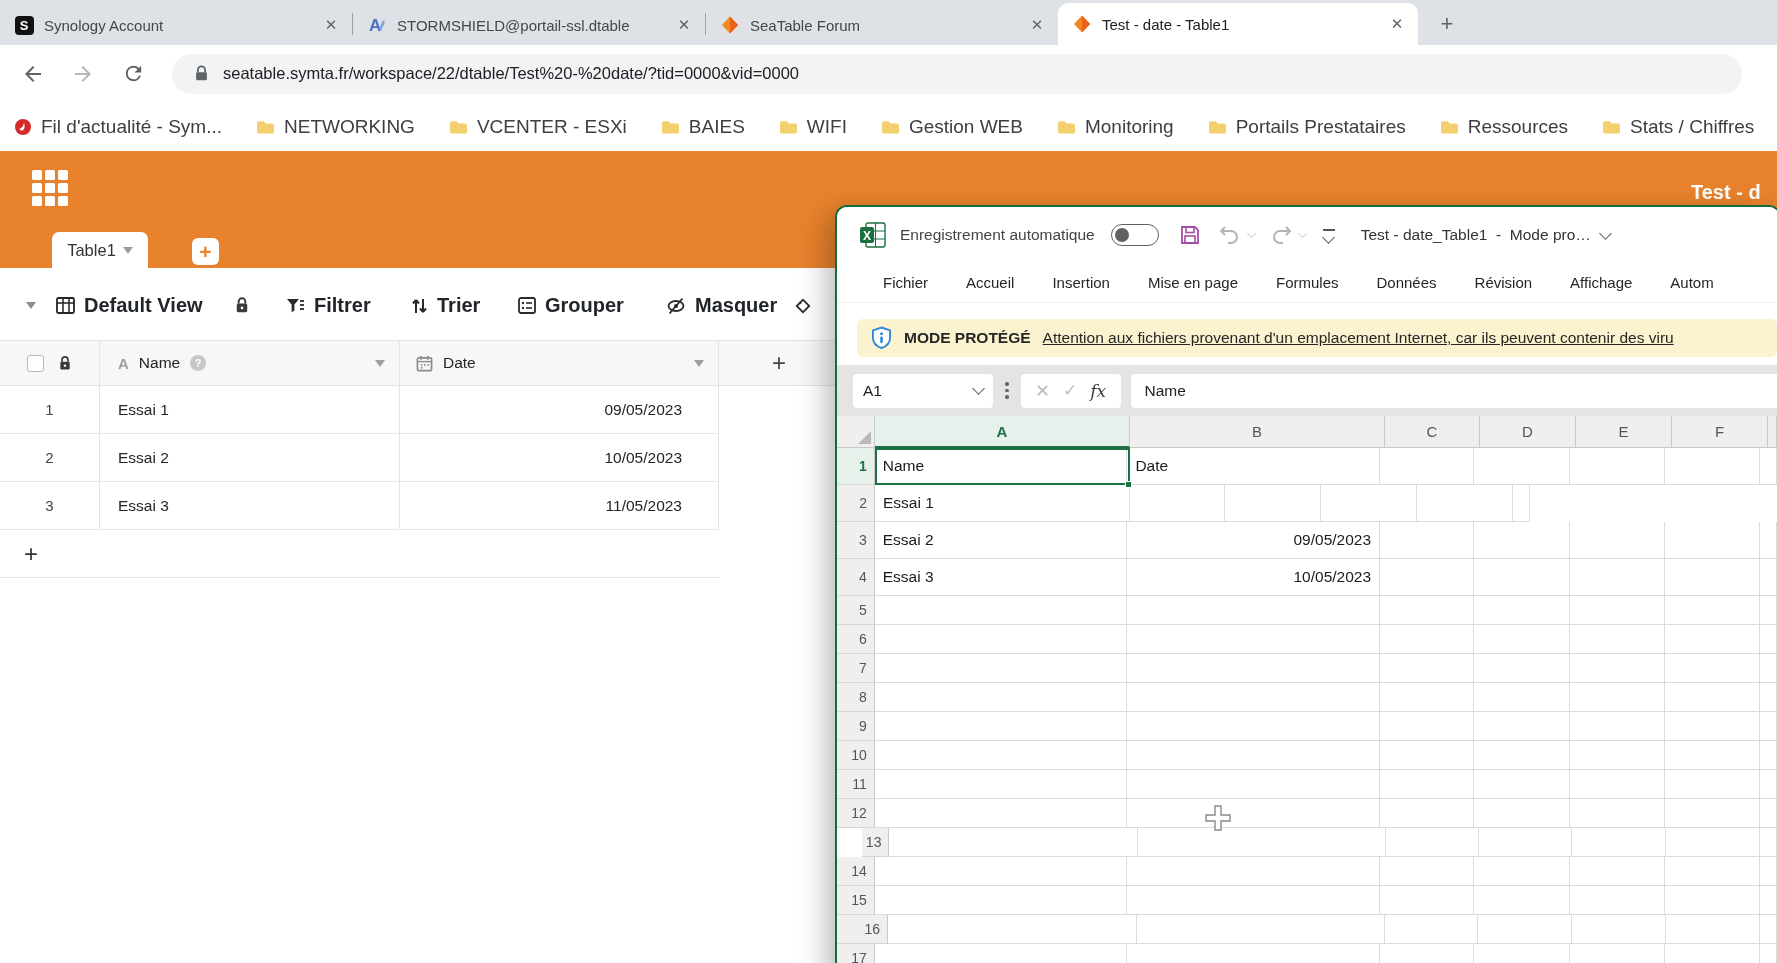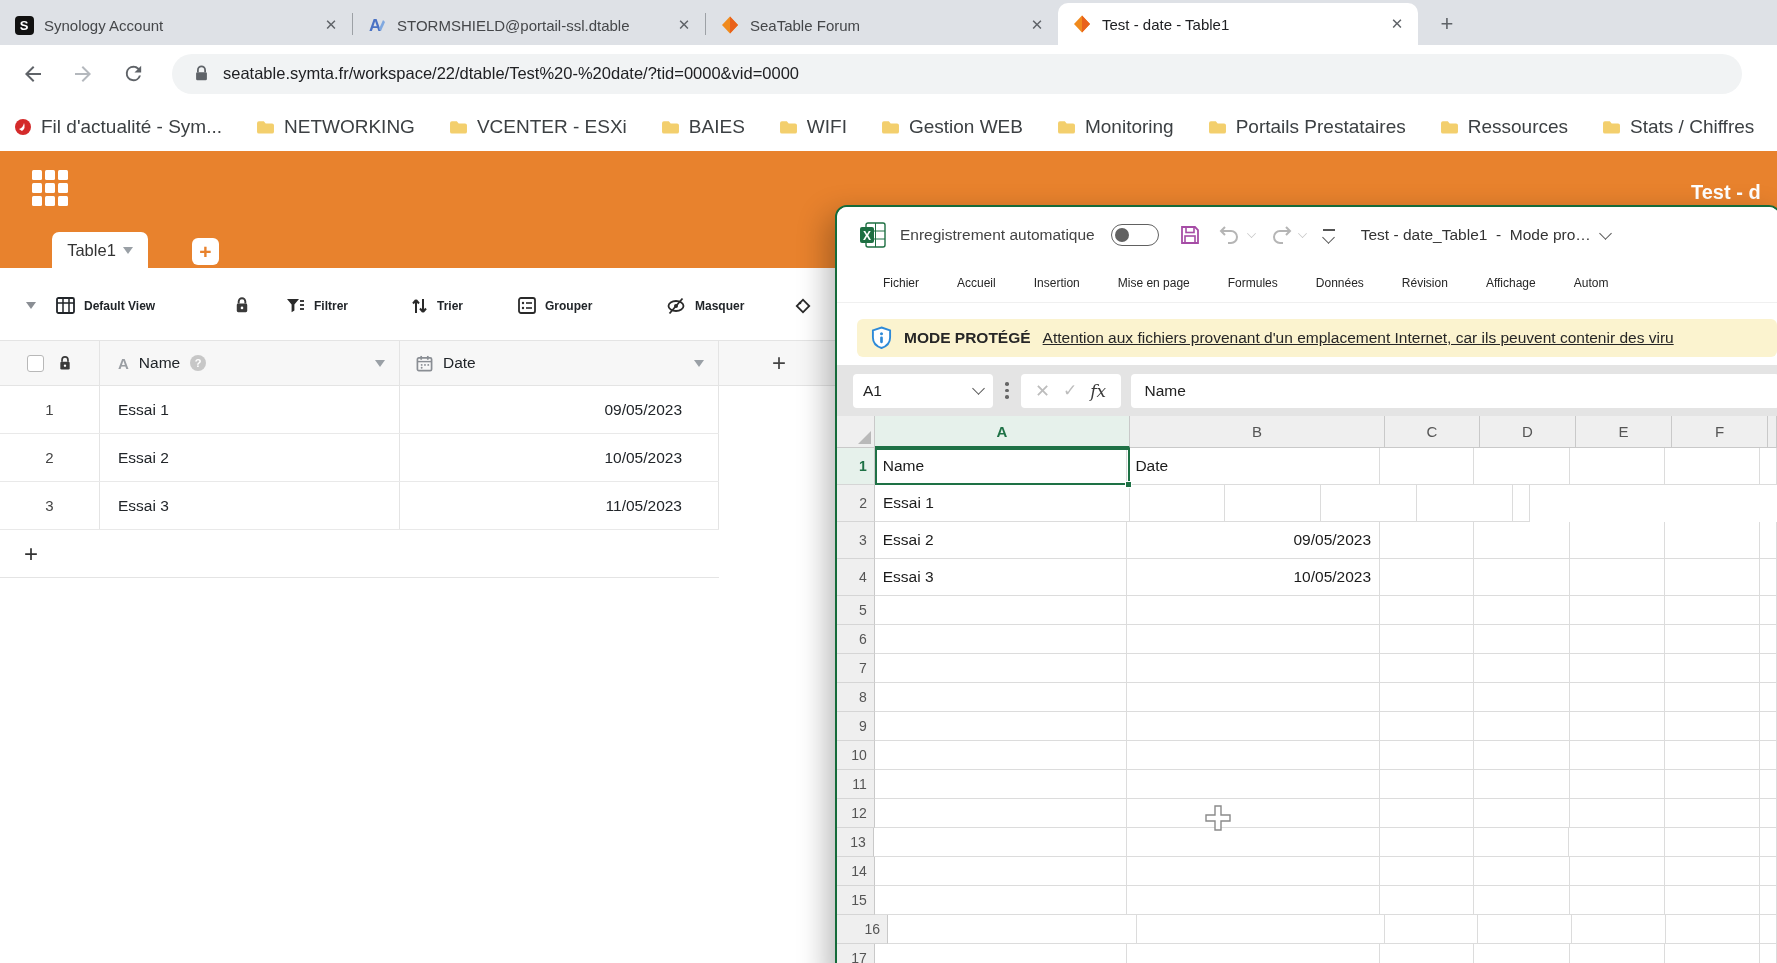--- a/index.html
+++ b/index.html
@@ -29,39 +29,39 @@
   .bm{display:flex;align-items:center;gap:9px;flex:0 0 auto}
   .bm .bm-label{font-size:19px;color:#3C4043;white-space:nowrap}
   
   .st-header{position:absolute;left:0;top:151px;width:1777px;height:117px;background:#E8822D}
   .st-appgrid{position:absolute;left:32px;top:170px;width:40px;height:40px;display:grid;grid-template-columns:repeat(3,10px);grid-template-rows:repeat(3,10px);gap:3px}
   .st-appgrid span{background:#fff;border-radius:1.5px}
   .st-doc-partial{position:absolute;right:0;top:181px;width:86px;height:26px;overflow:hidden;color:#fff;font-size:20px;font-weight:bold;white-space:nowrap}
   .st-tab{position:absolute;left:52px;top:232px;width:96px;height:36px;background:#fff;border-radius:7px 7px 0 0;display:flex;align-items:center;justify-content:center;gap:7px;font-size:16.5px;color:#333;font-weight:500}
   .st-addtable{position:absolute;left:192px;top:238px;width:27px;height:27px;background:#fff;border-radius:6px;color:#E8822D;font-size:21px;font-weight:bold;display:flex;align-items:center;justify-content:center}
   .tri-down{width:0;height:0;border-left:5.5px solid transparent;border-right:5.5px solid transparent;border-top:7px solid #9AA0A6}
-  .st-toolbar-item{position:absolute;top:283px;height:45px;display:flex;align-items:center;gap:9px;font-size:12px;font-weight:600;color:#212529}
+  .st-toolbar-item{position:absolute;top:283px;height:45px;display:flex;align-items:center;gap:9px;font-size:20px;font-weight:600;color:#212529}
   .st-hdr{position:absolute;left:0;top:340px;height:46px;background:#F7F7F7;border-top:1px solid #E4E4E4;border-bottom:1px solid #E4E4E4;display:flex;align-items:center}
   .st-cell-b{border-right:1px solid #E4E4E4;height:100%;display:flex;align-items:center}
   .st-row{position:absolute;left:0;height:48px;background:#fff;border-bottom:1px solid #E9E9E9;display:flex;align-items:center}
   .st-num{width:100px;text-align:center;font-size:15px;color:#444}
   .st-name-cell{width:300px;padding-left:18px;font-size:15.5px;color:#212529}
   .st-date-cell{width:319px;padding-right:36px;text-align:right;font-size:15.5px;color:#212529}
   .st-hdr-label{font-size:15.5px;color:#212529;font-weight:500}
   .help-circle{width:16px;height:16px;border-radius:50%;background:#C7C7C7;color:#fff;font-size:11px;font-weight:bold;display:flex;align-items:center;justify-content:center}
   .st-addrow{position:absolute;left:0;top:530px;width:719px;height:48px;border-bottom:1px solid #E4E4E4;display:flex;align-items:center}
   
   .xl-window{position:absolute;left:835px;top:205px;width:946px;height:775px;background:#fff;border:2px solid #156B3A;border-radius:12px 12px 0 0;box-shadow:-8px 10px 30px rgba(0,0,0,.28);overflow:hidden}
   .xl-titlebar{position:absolute;left:0;top:0;width:100%;height:56px;background:#fff;display:flex;align-items:center;padding-left:22px}
   .xl-autosave{font-size:15.5px;color:#444;margin-left:14px}
   .xl-toggle{width:48px;height:22px;border:1.5px solid #616161;border-radius:11px;margin-left:16px;position:relative;background:#fff}
   .xl-toggle .knob{position:absolute;left:3px;top:2.5px;width:14px;height:14px;border-radius:50%;background:#616161}
   .xl-title{font-size:15.5px;color:#333;margin-left:26px;white-space:nowrap}
   .xl-menubar{position:absolute;left:0;top:56px;width:100%;height:40px;background:#fff;display:flex;align-items:center;padding-left:46px;gap:38px;overflow:hidden;border-bottom:1px solid #F0F0F0}
-  .xl-menu{font-size:12px;color:#262626;white-space:nowrap;flex:0 0 auto}
+  .xl-menu{font-size:15px;color:#262626;white-space:nowrap;flex:0 0 auto}
   .xl-banner{position:absolute;left:20px;top:112px;width:920px;height:38px;background:#FBF3CF;border-radius:6px;display:flex;align-items:center;padding-left:14px;gap:12px;overflow:hidden}
   .xl-banner .b-label{font-size:15.5px;font-weight:bold;color:#262626;white-space:nowrap}
   .xl-banner .b-text{font-size:15.5px;color:#262626;text-decoration:underline;white-space:nowrap}
   .xl-formula{position:absolute;left:0;top:158px;width:100%;height:51px;background:#E4E4E4;display:flex;align-items:center}
   .xl-namebox{width:140px;height:34px;background:#fff;border-radius:4px;margin-left:16px;display:flex;align-items:center;padding:0 10px;font-size:15.5px;color:#222}
   .chev{width:9px;height:9px;border-right:1.8px solid #555;border-bottom:1.8px solid #555;transform:rotate(45deg);margin-bottom:4px}
   .vdots{display:flex;flex-direction:column;gap:3px;margin:0 12px}
   .vdots span{width:3.5px;height:3.5px;border-radius:50%;background:#666}
   .xl-fxbox{width:100px;height:34px;background:#fff;border-radius:4px;display:flex;align-items:center;justify-content:space-around;padding:0 8px}
   .xl-fxbox .x{color:#BDBDBD;font-size:18px}
@@ -619,21 +619,21 @@
         <div class="xl-rh" style="width: 38px;">12</div>
         <div class="xl-cell" style="width: 255px;"></div>
         <div class="xl-cell" style="width: 255px;"></div>
         <div class="xl-cell" style="width: 95px;"></div>
         <div class="xl-cell" style="width: 96px;"></div>
         <div class="xl-cell" style="width: 96px;"></div>
         <div class="xl-cell" style="width: 96px;"></div>
         <div class="xl-cell" style="width: 9px;"></div>
       </div>
       <div class="xl-row" style="height: 29px;">
-        <div class="xl-rh" style="width: 37px;">13</div>
+        <div class="xl-rh" style="width: 28px; margin-left: 25px;">13</div>
         <div class="xl-cell" style="width: 255px;"></div>
         <div class="xl-cell" style="width: 255px;"></div>
         <div class="xl-cell" style="width: 95px;"></div>
         <div class="xl-cell" style="width: 96px;"></div>
         <div class="xl-cell" style="width: 96px;"></div>
         <div class="xl-cell" style="width: 96px;"></div>
         <div class="xl-cell" style="width: 9px;"></div>
       </div>
       <div class="xl-row" style="height: 29px;">
         <div class="xl-rh" style="width: 38px;">14</div>

